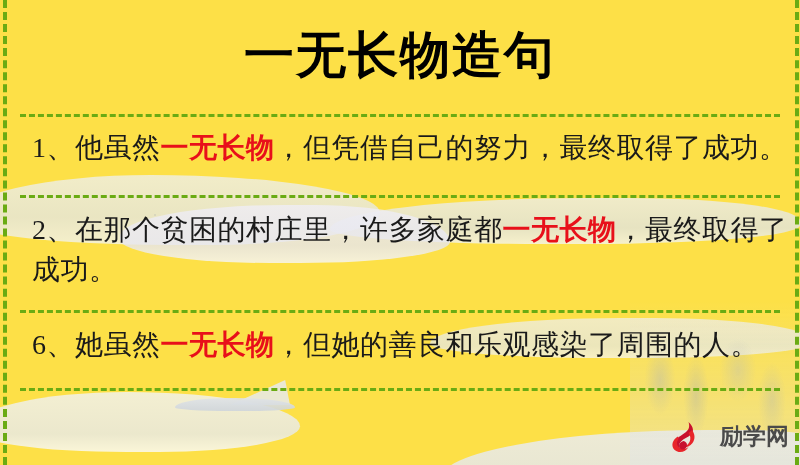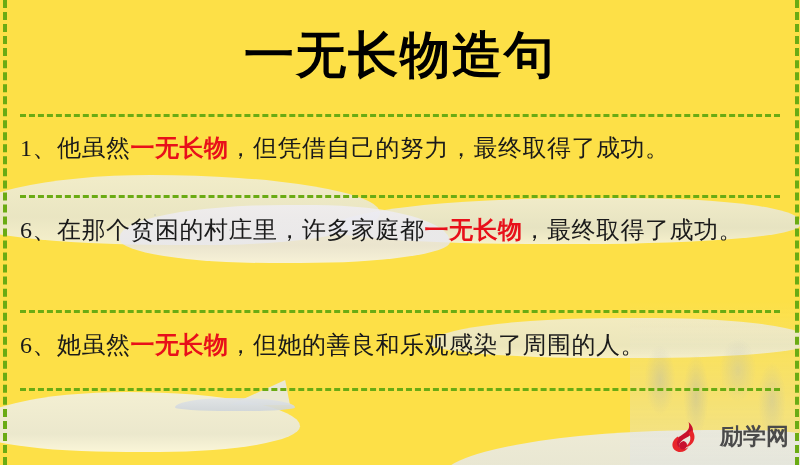--- a/index.html
+++ b/index.html
@@ -129,24 +129,24 @@
     font-weight: 700;
     line-height: 58px;
     color: #000000;
     letter-spacing: 2px;
     white-space: nowrap;
   }
 
   
   .sentence {
     position: absolute;
-    left: 20px;
+    left: 32px;
     width: 762px;
     font-family: "Liberation Serif", "DejaVu Serif", serif;
-    font-size: 24px;
+    font-size: 28px;
     line-height: 40px;
     color: #1a1a1a;
     letter-spacing: .5px;
   }
   .sentence .hl {
     color: #e8101a;
     font-weight: 700;
   }
 
   
@@ -198,21 +198,21 @@
       <div class="sep" style="top: 114px;"></div>
       <div class="sep" style="top: 195px;"></div>
       <div class="sep" style="top: 310px;"></div>
       <div class="sep" style="top: 388px;"></div>
     </div>
 
   <div class="title">一无长物造句</div>
 
   <div id="sentences">
       <div class="sentence" style="top: 128px;"><span>1、他虽然</span><span class="hl">一无长物</span><span>，但凭借自己的努力，最终取得了成功。</span></div>
-      <div class="sentence" style="top: 210px;"><span>6、在那个贫困的村庄里，许多家庭都</span><span class="hl">一无长物</span><span>，最终取得了成功。</span></div>
+      <div class="sentence" style="top: 210px;"><span>2、在那个贫困的村庄里，许多家庭都</span><span class="hl">一无长物</span><span>，最终取得了成功。</span></div>
       <div class="sentence" style="top: 325px;"><span>6、她虽然</span><span class="hl">一无长物</span><span>，但她的善良和乐观感染了周围的人。</span></div>
     </div>
 
   <div class="logo">
     <svg class="logo-mark" viewBox="0 0 64 64" aria-hidden="true">
       <path d="M41 4c3 9 1 15-5 20-7 6-16 9-20 17-3 6-2 13 3 17 2 2 5 3 8 3-6-5-6-13-1-18 5-6 14-8 20-14 5-5 7-14-5-25z" fill="#c8102e"></path>
       <path d="M48 20c6 8 7 18 1 26-5 7-14 10-22 9 7-1 13-5 16-11 3-6 2-13-2-18 3-2 5-4 7-6z" fill="#e8252a"></path>
       <path d="M20 33c-7 4-12 11-11 19 1 7 8 12 15 12 7 0 14-4 17-10-5 4-12 5-17 2-6-3-8-11-4-16 1-3 2-5 0-7z" fill="#e8252a"></path>
       <path d="M31 42c-5 1-9 5-9 10 0 4 3 7 7 7 5 0 9-4 9-9 0-4-3-7-7-8z" fill="#c8102e"></path>
     </svg>

